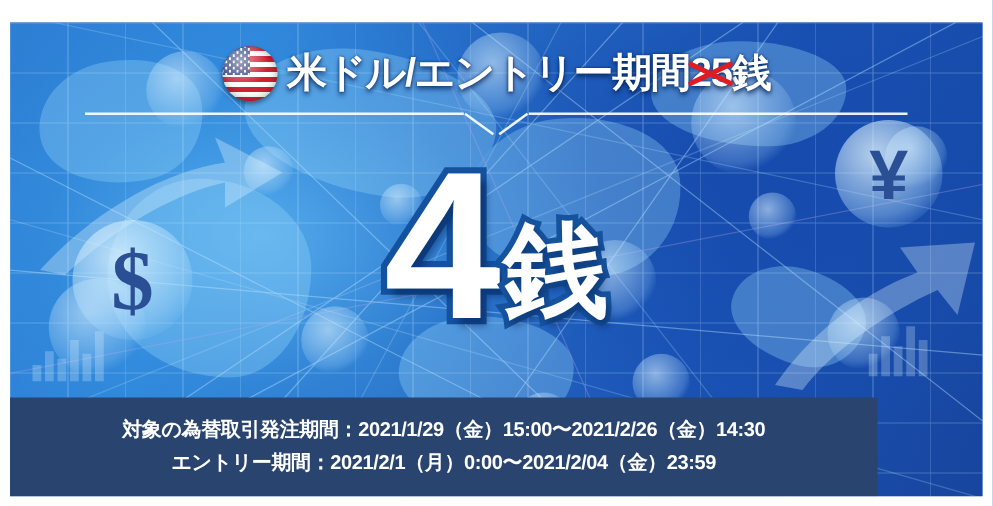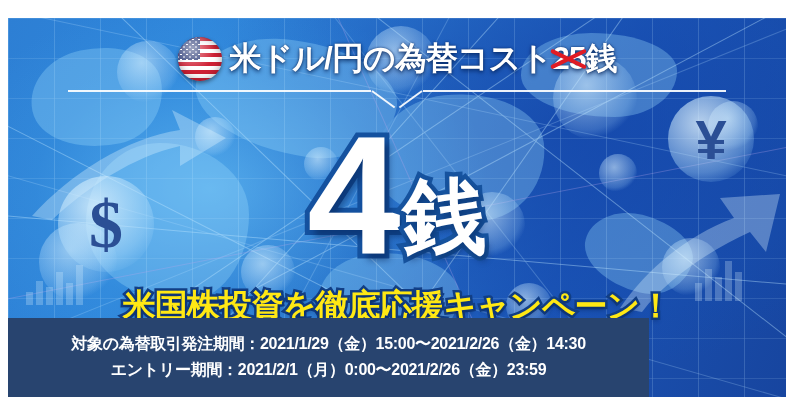--- a/index.html
+++ b/index.html
@@ -138,21 +138,21 @@
     display:flex;align-items:center;justify-content:center;
   }
   #campaign span{
     font-size:33px;font-weight:bold;color:#ffe814;letter-spacing:-1px;white-space:nowrap;
     -webkit-text-stroke:5px #123f86;paint-order:stroke fill;
     text-shadow:0 3px 4px rgba(0,25,70,.45);
   }
 
   
   #footer{
-    position:absolute;left:0;bottom:0;width:641px;height:79px;background:#28446f;
+    position:absolute;left:0;bottom:0;width:694px;height:79px;background:#28446f;
     display:flex;flex-direction:column;align-items:center;justify-content:center;gap:5px;
   }
   #footer .frow{
     color:#ffffff;font-size:16px;font-weight:bold;white-space:nowrap;letter-spacing:-.3px;
   }
 </style>
 </head>
 <body>
 
 <div id="banner">
@@ -235,40 +235,37 @@
   <div class="coin" id="coin-yen">
     <span>¥</span>
   </div>
 
   <div id="top-head">
     <div id="us-flag">
       <div class="canton"></div>
         <div class="gloss"></div>
     </div>
     <div id="top-text">
-      <span>米ドル/円の為替コスト</span><span id="struck"><span>25</span><i class="x1"></i><i class="x2"></i></span><span>銭</span>
+      <span>米ドル/エントリー期間</span><span id="struck"><span>25</span><i class="x1"></i><i class="x2"></i></span><span>銭</span>
     </div>
   </div>
 
   <div id="rule-wrap">
     <div class="ln left"></div>
     <div class="ln right"></div>
     <div class="chev">
         <b class="l"></b>
         <b class="r"></b>
       </div>
   </div>
 
   <div id="main-line">
     <span id="big-four">4</span>
     <span id="sen">銭</span>
   </div>
 
-  <div id="campaign">
-    <span>米国株投資を徹底応援キャンペーン！</span>
-  </div>
 
   <div id="footer">
     <div class="frow">対象の為替取引発注期間：2021/1/29（金）15:00〜2021/2/26（金）14:30</div>
-    <div class="frow">エントリー期間：2021/2/1（月）0:00〜2021/2/26（金）23:59</div>
+    <div class="frow">エントリー期間：2021/2/1（月）0:00〜2021/2/04（金）23:59</div>
   </div>
 
 </div>
 
 </body></html>

